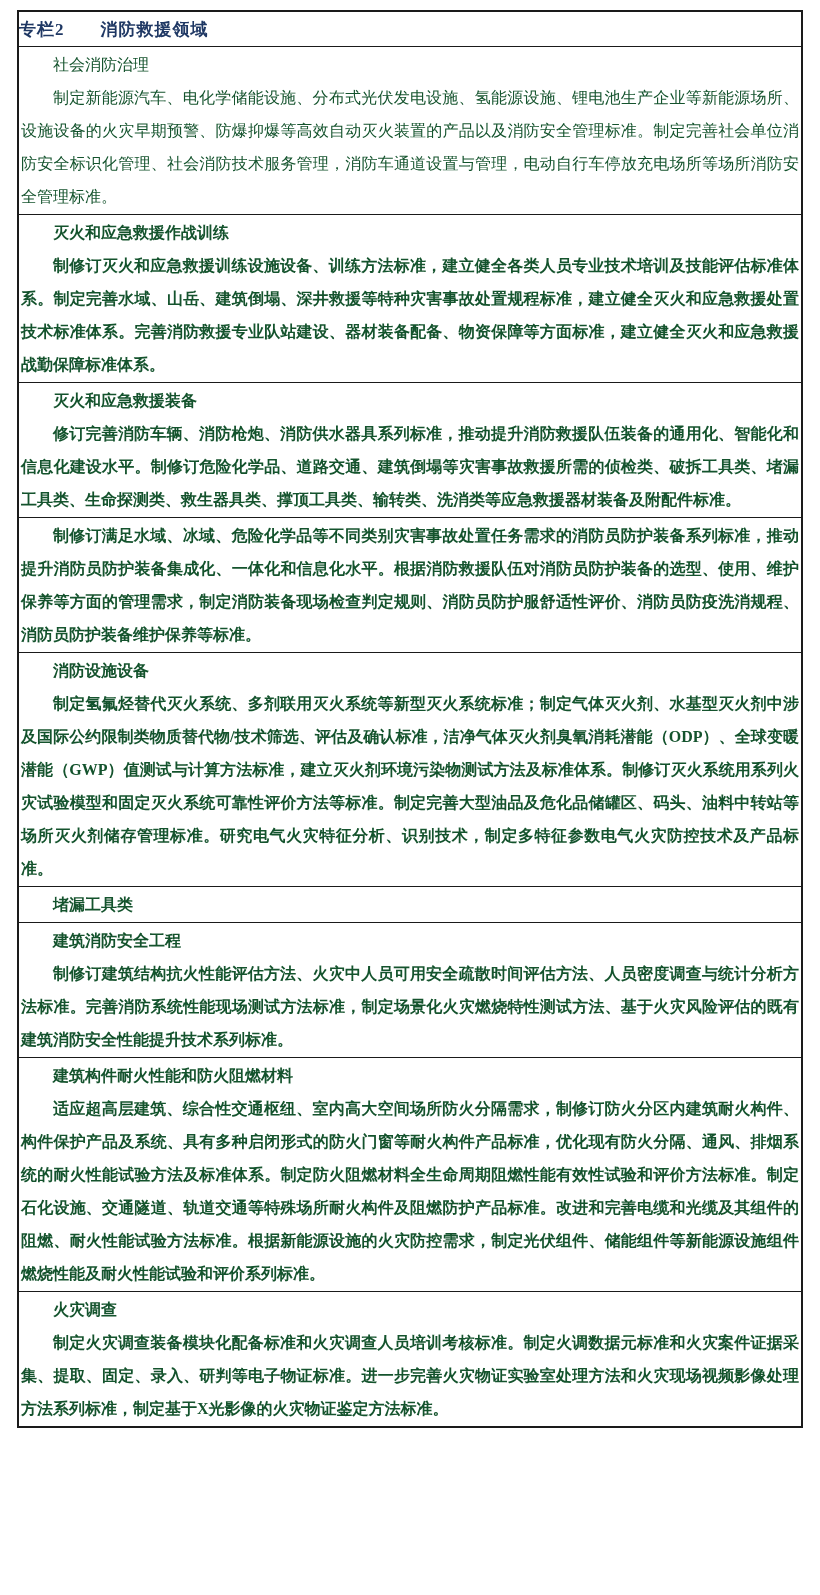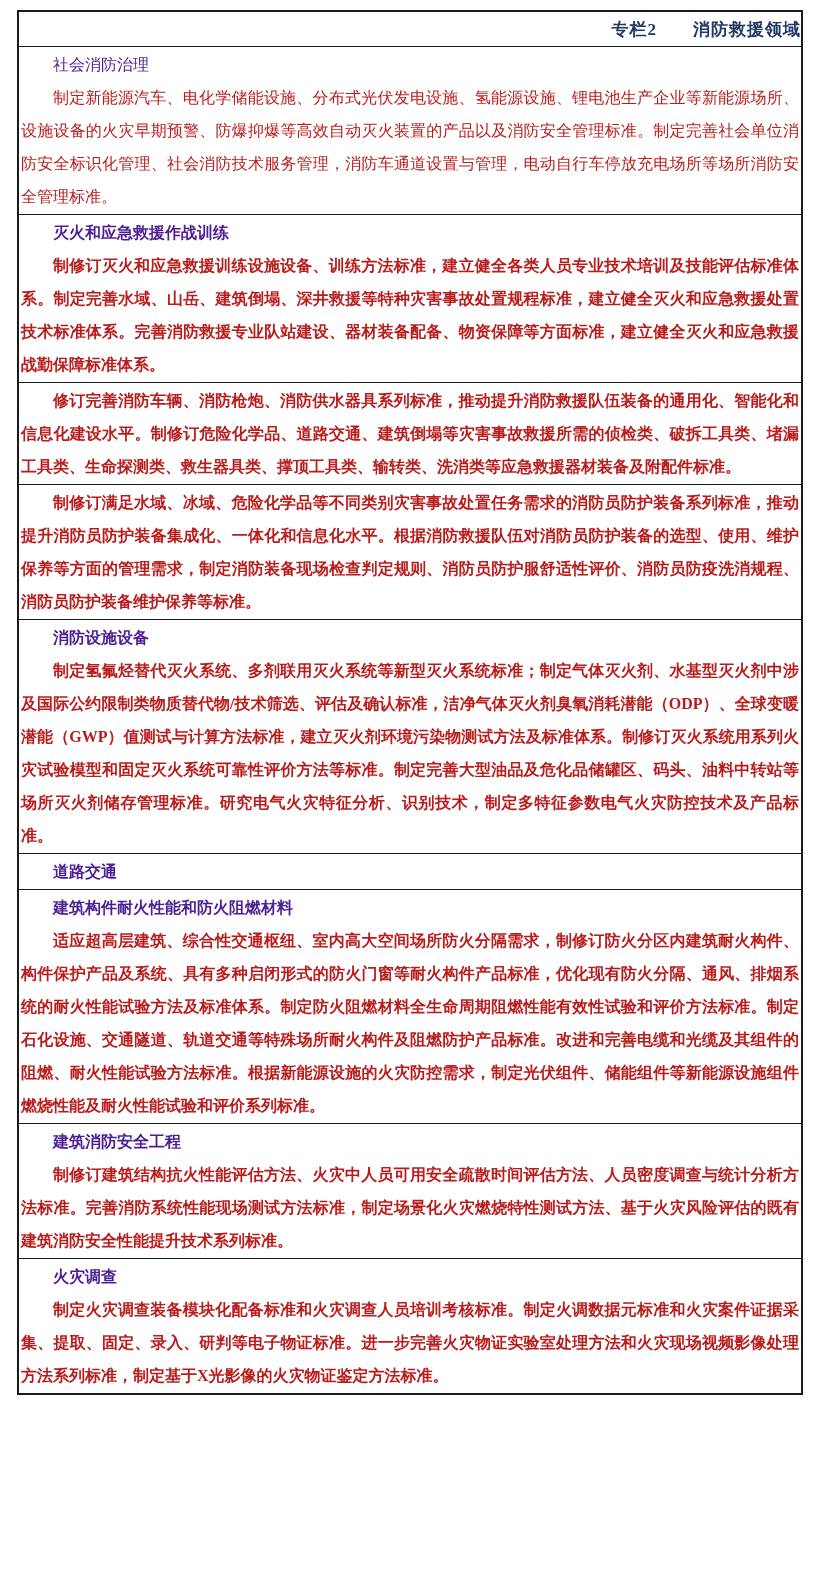--- a/index.html
+++ b/index.html
@@ -8,43 +8,43 @@
     font-family:"Liberation Serif","DejaVu Serif",serif;
     -webkit-font-smoothing:antialiased;
   }
   .panel{
     position:relative;
     margin:10px 17px 0 17px;
     border:2px solid #1a1a1a;
     background:#fff;
   }
   .panel-title{
-    text-align:right;
+    text-align:left;
     font-weight:bold;
     font-size:17px;
     line-height:21px;
     padding:7px 0 6px 0;
     color:#1f3864;
     border-bottom:1px solid #1a1a1a;
     letter-spacing:1px;
   }
   .panel-section{padding:1px 2px;}
   .panel-section + .panel-section{border-top:1px solid #1a1a1a;font-weight:bold;}
   .section-heading{
     margin:0;
     font-size:16px;
     line-height:33px;
-    color:#4c1d95;
+    color:#14532d;
     text-indent:2em;
   }
   .section-body{
     margin:0;
     font-size:16px;
     line-height:33px;
-    color:#b91c1c;
+    color:#14532d;
     text-indent:2em;
     text-align:justify;
     text-justify:inter-ideograph;
     word-break:break-all;
   }
 </style>
 </head>
 <body>
 
 <div class="panel">
@@ -55,44 +55,45 @@
     <p class="section-heading">社会消防治理</p>
     <p class="section-body">制定新能源汽车、电化学储能设施、分布式光伏发电设施、氢能源设施、锂电池生产企业等新能源场所、设施设备的火灾早期预警、防爆抑爆等高效自动灭火装置的产品以及消防安全管理标准。制定完善社会单位消防安全标识化管理、社会消防技术服务管理，消防车通道设置与管理，电动自行车停放充电场所等场所消防安全管理标准。</p>
   </section>
 
   <section class="panel-section">
     <p class="section-heading">灭火和应急救援作战训练</p>
     <p class="section-body">制修订灭火和应急救援训练设施设备、训练方法标准，建立健全各类人员专业技术培训及技能评估标准体系。制定完善水域、山岳、建筑倒塌、深井救援等特种灾害事故处置规程标准，建立健全灭火和应急救援处置技术标准体系。完善消防救援专业队站建设、器材装备配备、物资保障等方面标准，建立健全灭火和应急救援战勤保障标准体系。</p>
   </section>
 
   <section class="panel-section">
+    <p class="section-heading">灭火和应急救援装备</p>
     <p class="section-body">修订完善消防车辆、消防枪炮、消防供水器具系列标准，推动提升消防救援队伍装备的通用化、智能化和信息化建设水平。制修订危险化学品、道路交通、建筑倒塌等灾害事故救援所需的侦检类、破拆工具类、堵漏工具类、生命探测类、救生器具类、撑顶工具类、输转类、洗消类等应急救援器材装备及附配件标准。</p>
   </section>
 
   <section class="panel-section">
     <p class="section-body">制修订满足水域、冰域、危险化学品等不同类别灾害事故处置任务需求的消防员防护装备系列标准，推动提升消防员防护装备集成化、一体化和信息化水平。根据消防救援队伍对消防员防护装备的选型、使用、维护保养等方面的管理需求，制定消防装备现场检查判定规则、消防员防护服舒适性评价、消防员防疫洗消规程、消防员防护装备维护保养等标准。</p>
   </section>
 
   <section class="panel-section">
     <p class="section-heading">消防设施设备</p>
     <p class="section-body">制定氢氟烃替代灭火系统、多剂联用灭火系统等新型灭火系统标准；制定气体灭火剂、水基型灭火剂中涉及国际公约限制类物质替代物/技术筛选、评估及确认标准，洁净气体灭火剂臭氧消耗潜能（ODP）、全球变暖潜能（GWP）值测试与计算方法标准，建立灭火剂环境污染物测试方法及标准体系。制修订灭火系统用系列火灾试验模型和固定灭火系统可靠性评价方法等标准。制定完善大型油品及危化品储罐区、码头、油料中转站等场所灭火剂储存管理标准。研究电气火灾特征分析、识别技术，制定多特征参数电气火灾防控技术及产品标准。</p>
   </section>
 
   <section class="panel-section">
-    <p class="section-heading">道路交通</p>
+    <p class="section-heading">堵漏工具类</p>
+  </section>
+
+  <section class="panel-section">
+    <p class="section-heading">建筑消防安全工程</p>
+    <p class="section-body">制修订建筑结构抗火性能评估方法、火灾中人员可用安全疏散时间评估方法、人员密度调查与统计分析方法标准。完善消防系统性能现场测试方法标准，制定场景化火灾燃烧特性测试方法、基于火灾风险评估的既有建筑消防安全性能提升技术系列标准。</p>
   </section>
 
   <section class="panel-section">
     <p class="section-heading">建筑构件耐火性能和防火阻燃材料</p>
     <p class="section-body">适应超高层建筑、综合性交通枢纽、室内高大空间场所防火分隔需求，制修订防火分区内建筑耐火构件、构件保护产品及系统、具有多种启闭形式的防火门窗等耐火构件产品标准，优化现有防火分隔、通风、排烟系统的耐火性能试验方法及标准体系。制定防火阻燃材料全生命周期阻燃性能有效性试验和评价方法标准。制定石化设施、交通隧道、轨道交通等特殊场所耐火构件及阻燃防护产品标准。改进和完善电缆和光缆及其组件的阻燃、耐火性能试验方法标准。根据新能源设施的火灾防控需求，制定光伏组件、储能组件等新能源设施组件燃烧性能及耐火性能试验和评价系列标准。</p>
-  </section>
-
-  <section class="panel-section">
-    <p class="section-heading">建筑消防安全工程</p>
-    <p class="section-body">制修订建筑结构抗火性能评估方法、火灾中人员可用安全疏散时间评估方法、人员密度调查与统计分析方法标准。完善消防系统性能现场测试方法标准，制定场景化火灾燃烧特性测试方法、基于火灾风险评估的既有建筑消防安全性能提升技术系列标准。</p>
   </section>
 
   <section class="panel-section">
     <p class="section-heading">火灾调查</p>
     <p class="section-body">制定火灾调查装备模块化配备标准和火灾调查人员培训考核标准。制定火调数据元标准和火灾案件证据采集、提取、固定、录入、研判等电子物证标准。进一步完善火灾物证实验室处理方法和火灾现场视频影像处理方法系列标准，制定基于X光影像的火灾物证鉴定方法标准。</p>
   </section>
 
 </div>
 
 </div>

